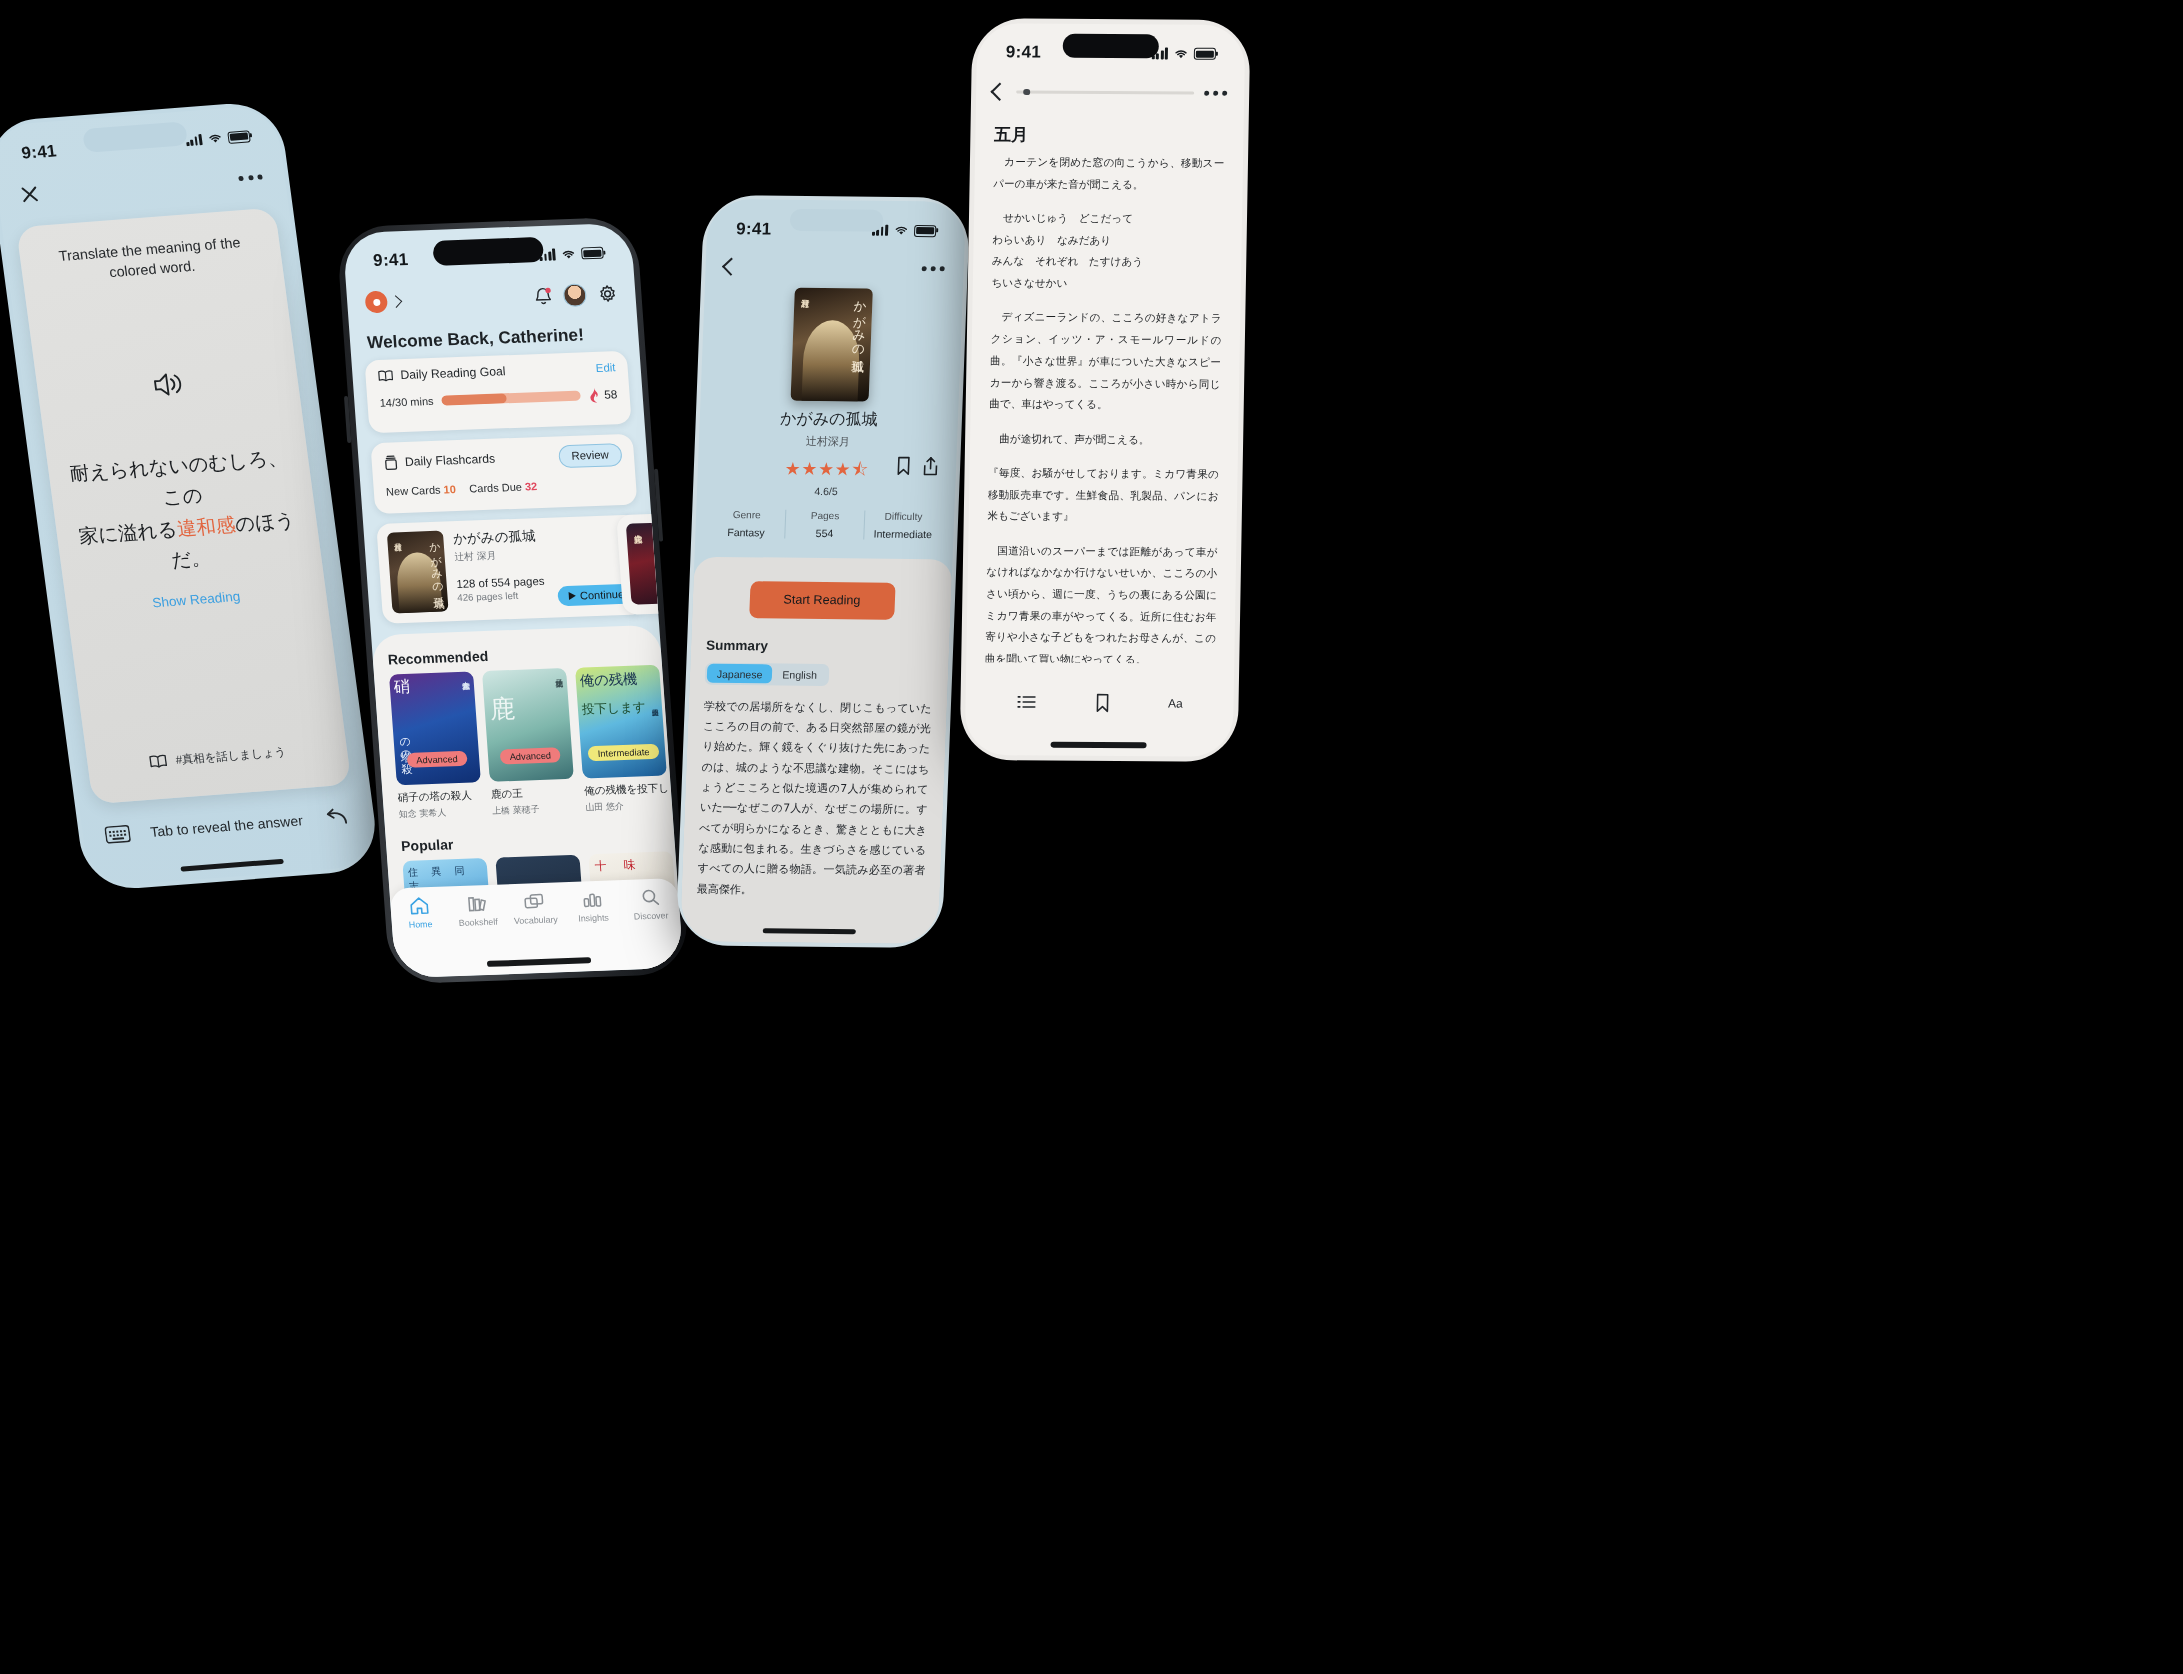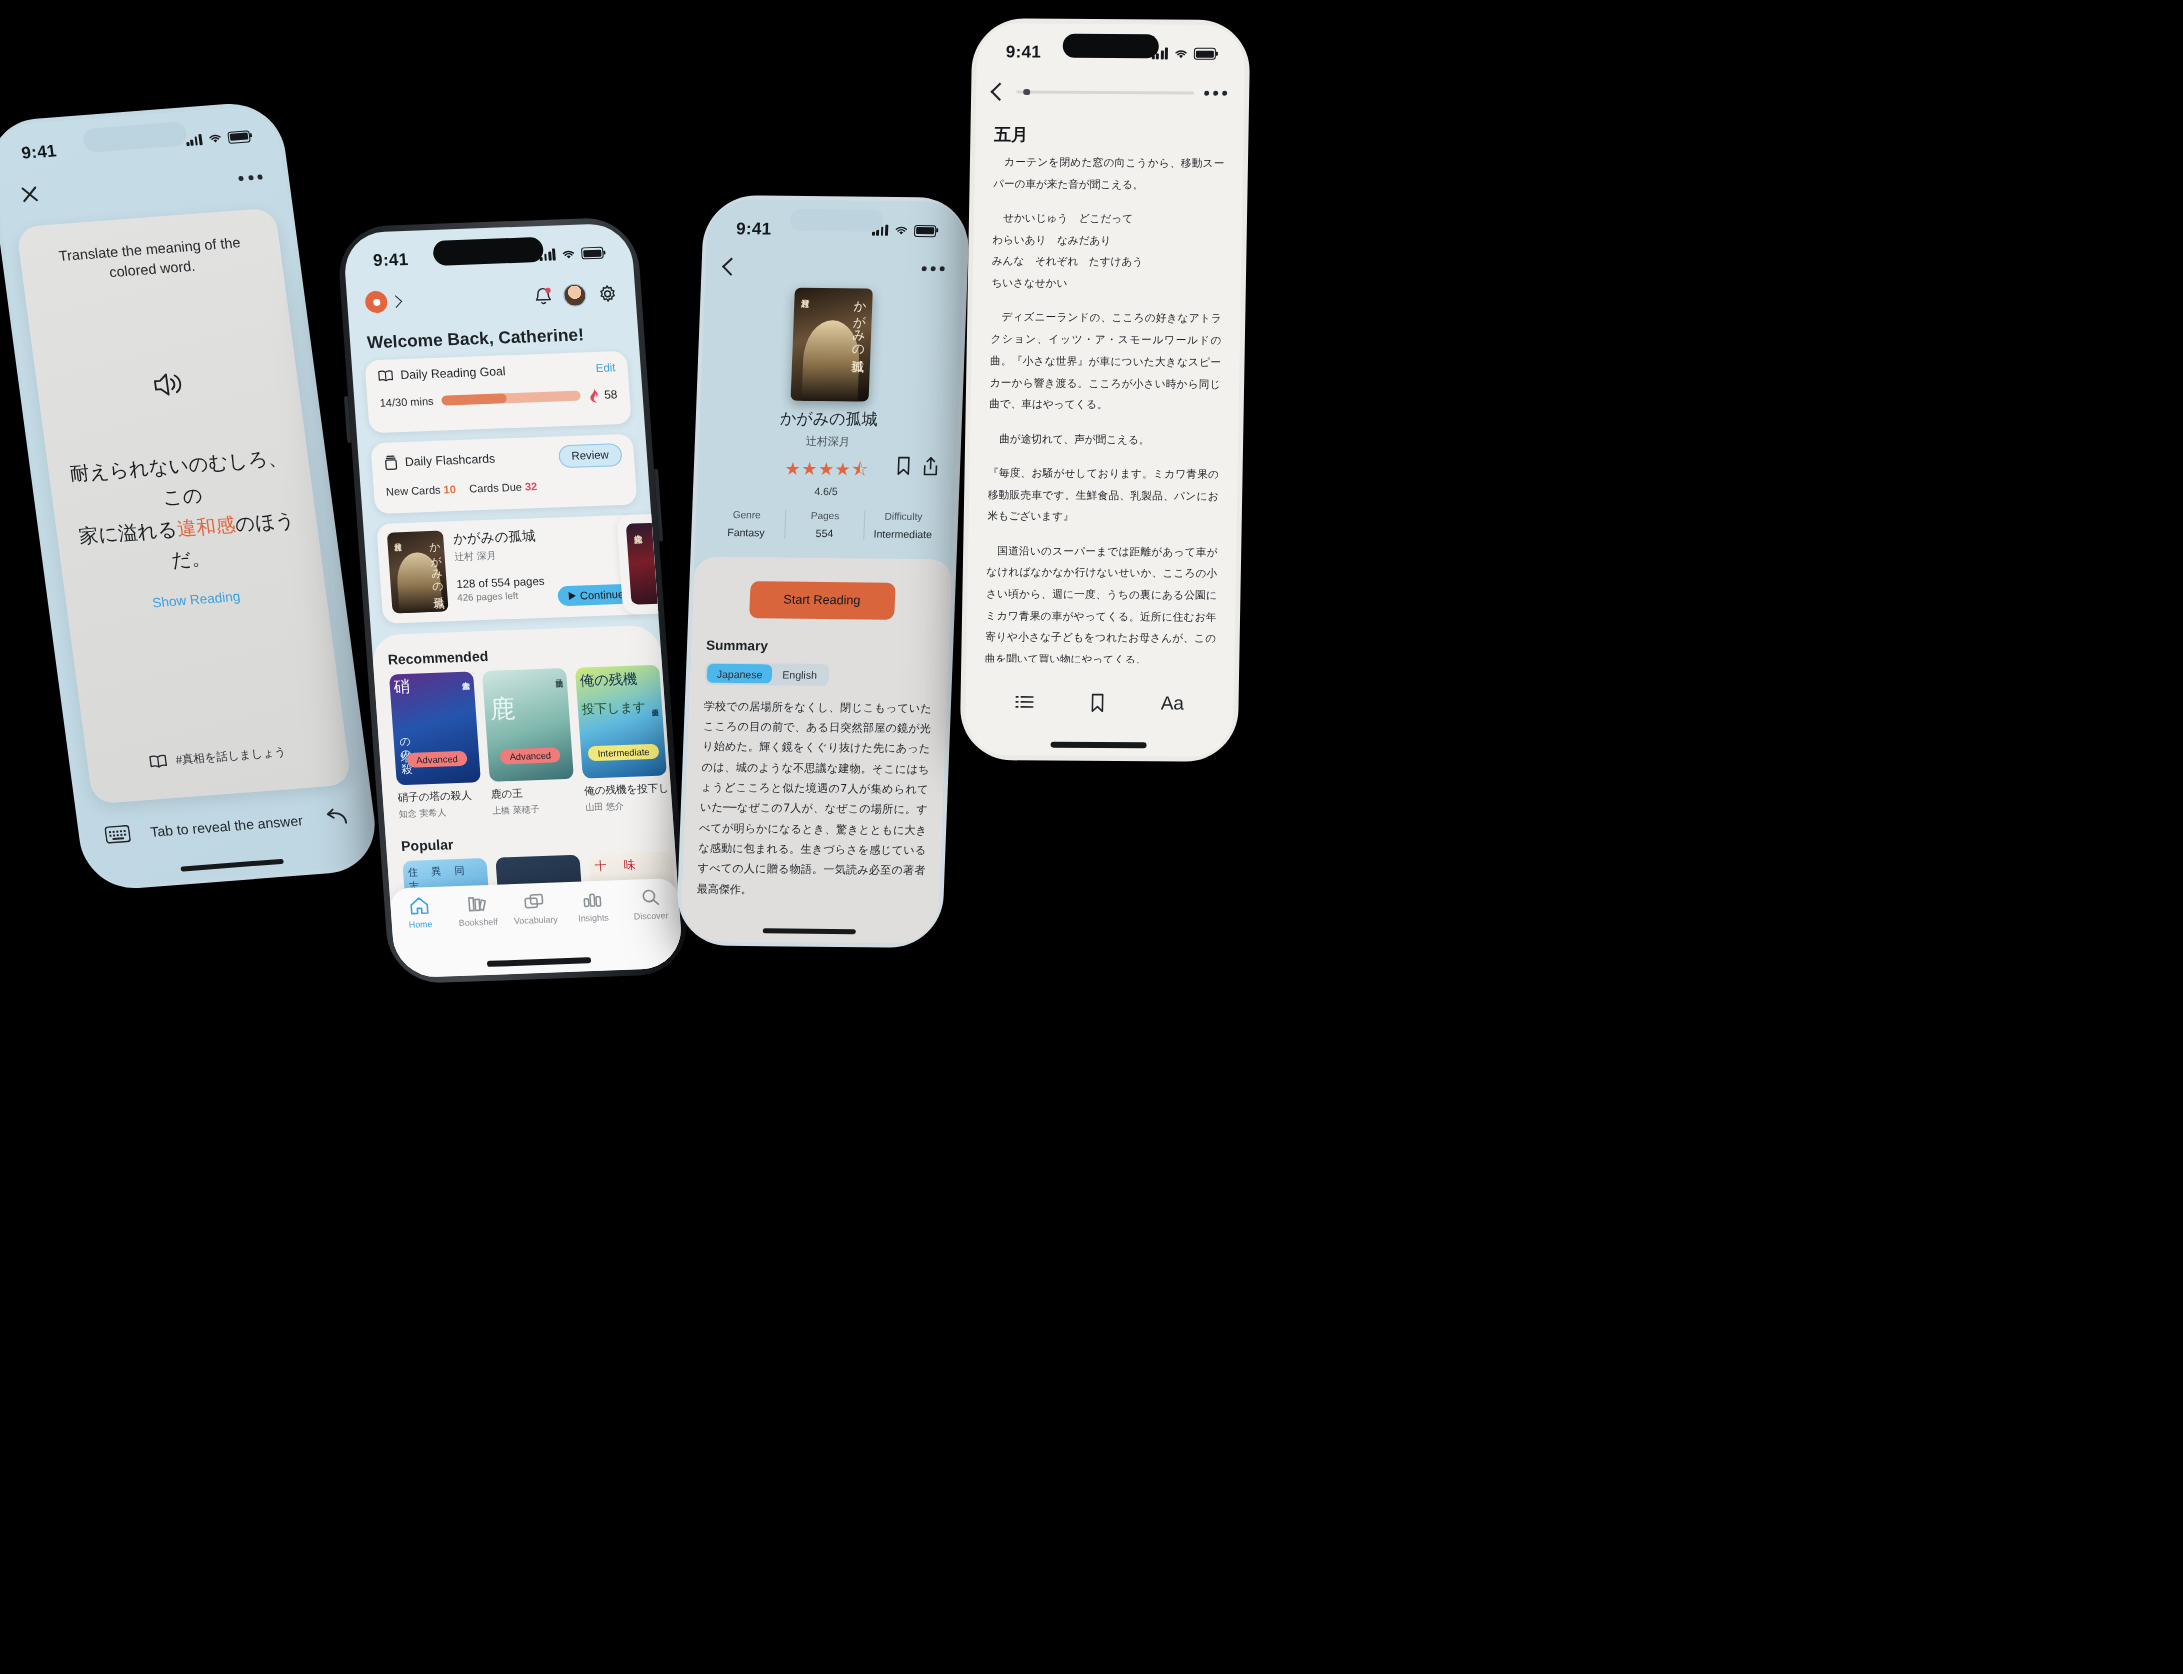--- a/index.html
+++ b/index.html
@@ -192,21 +192,21 @@
   .prog{flex:1;height:2.5px;background:#d9d7d3;border-radius:1.7px;position:relative;}
   .prog i{position:absolute;left:4%;top:50%;transform:translateY(-50%);width:6.7px;height:6.7px;border-radius:50%;background:#44484c;}
   .p4-ch{position:absolute;left:18.6px;top:100px;font-size:17px;font-weight:700;color:#16191c;
          font-family:"DejaVu Sans",sans-serif;}
   .p4-body{position:absolute;left:18.6px;right:18.6px;top:128px;bottom:93px;overflow:hidden;
            font-size:10.6px;line-height:2.05;color:#1c1f22;font-family:"DejaVu Sans",sans-serif;text-align:justify;}
   .p4-body p{margin:0 0 12.6px 0;}
   .p4-body p.ind{text-indent:1em;}
   .p4-bar{position:absolute;left:0;right:0;bottom:29px;height:49px;display:flex;align-items:center;
           justify-content:space-around;padding:0 22px;box-sizing:border-box;}
-  .aa{font-size:19px;color:#22262a;}
+  .aa{font-size:12px;color:#22262a;}
 </style>
 </head>
 <body>
 
 <div class="stage">
 
   <div class="phone" id="p1">
     <div class="body-shell"></div>
     <div class="screen">
       <div class="notch"></div>

